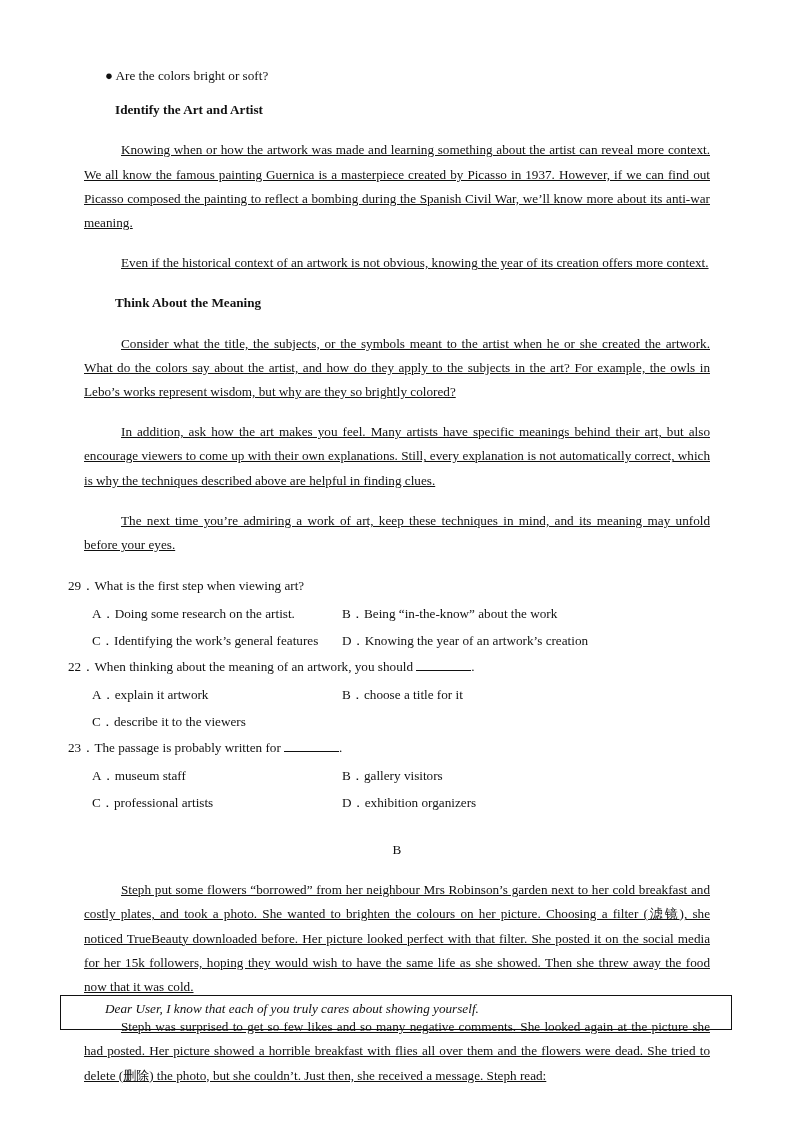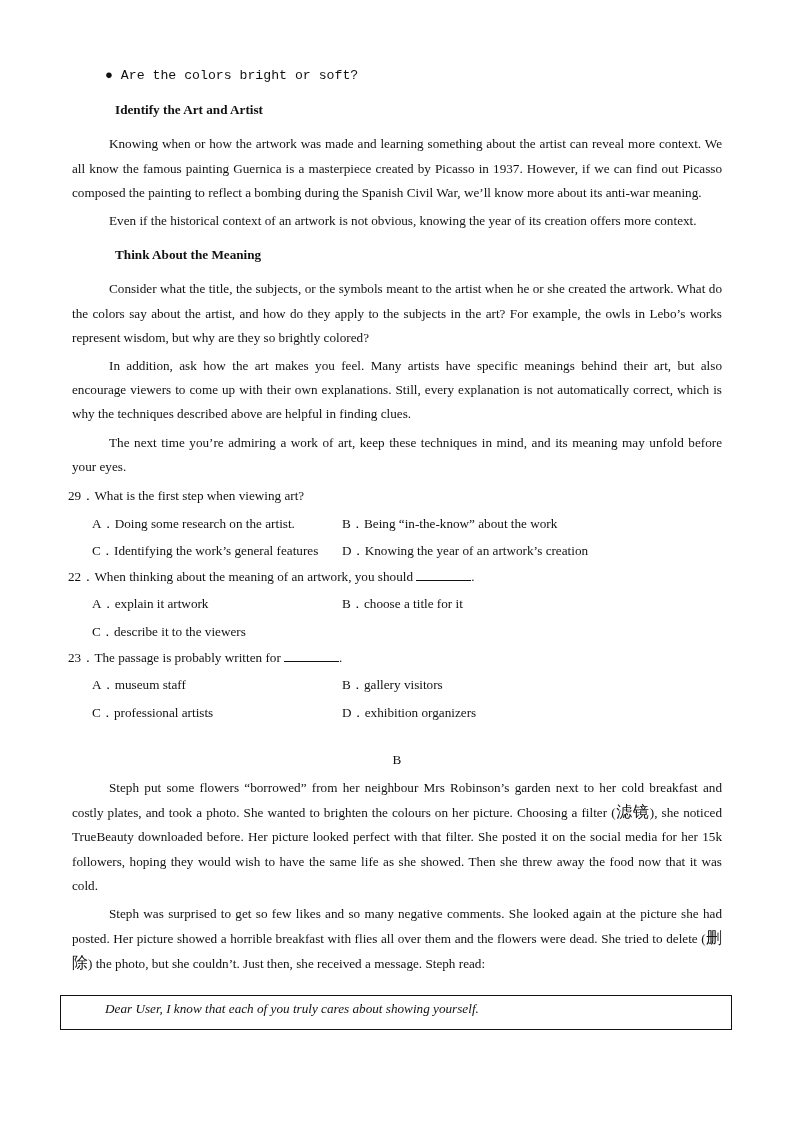--- a/index.html
+++ b/index.html
@@ -1,28 +1,28 @@
 <!DOCTYPE html>
 <html><head>
 <meta charset="utf-8">
 <style>
   html, body { margin: 0; padding: 0; background: #ffffff; }
   body { width: 794px; height: 1123px; position: relative; overflow: hidden;
          font-family: "Liberation Serif", "DejaVu Serif", serif; color: #111; }
   .page { position: absolute; left: 68px; top: 64px; width: 658px; font-size: 13.2px; line-height: 24.2px; }
-  .p { text-align: justify; text-indent: 37px; margin: 4px; }
-  .bullet { margin: 0; padding-left: 37px; font-family: Liberation Mono, monospace; }
+  .p { text-align: justify; text-indent: 37px; margin: 16px; text-decoration: underline; }
+  .bullet { margin: 0; padding-left: 37px; }
   .heading { margin: 10px; padding-left: 37px; font-weight: bold; }
   .q { margin: 0; line-height: 26.5px; }
   .q .num { display: inline-block; }
   .opts { display: grid; grid-template-columns: 250px 400px; padding-left: 24px; line-height: 27.2px; }
   .opt { white-space: nowrap; }
   .blank { display: inline-block; width: 55px; border-bottom: 1px solid #111; height: 12px; vertical-align: baseline; }
   .section-label { text-align: center; margin: 22px 0 0 0; }
-  .cn { font-family: "DejaVu Sans", sans-serif; font-size: 16px; }
+  .cn { font-family: "DejaVu Sans", sans-serif; font-size: 13px; }
   .letterbox { position: absolute; left: 60px; top: 995px; width: 672px; height: 35px; border: 1.2px solid #111; box-sizing: border-box; }
   .letterbox .line { position: absolute; left: 44px; top: 5px; font-style: italic; font-size: 13.2px; }
 </style>
 </head>
 <body>
 
 <div class="page">
   <p class="bullet">● Are the colors bright or soft?</p>
 
   <p class="heading">Identify the Art and Artist</p>

